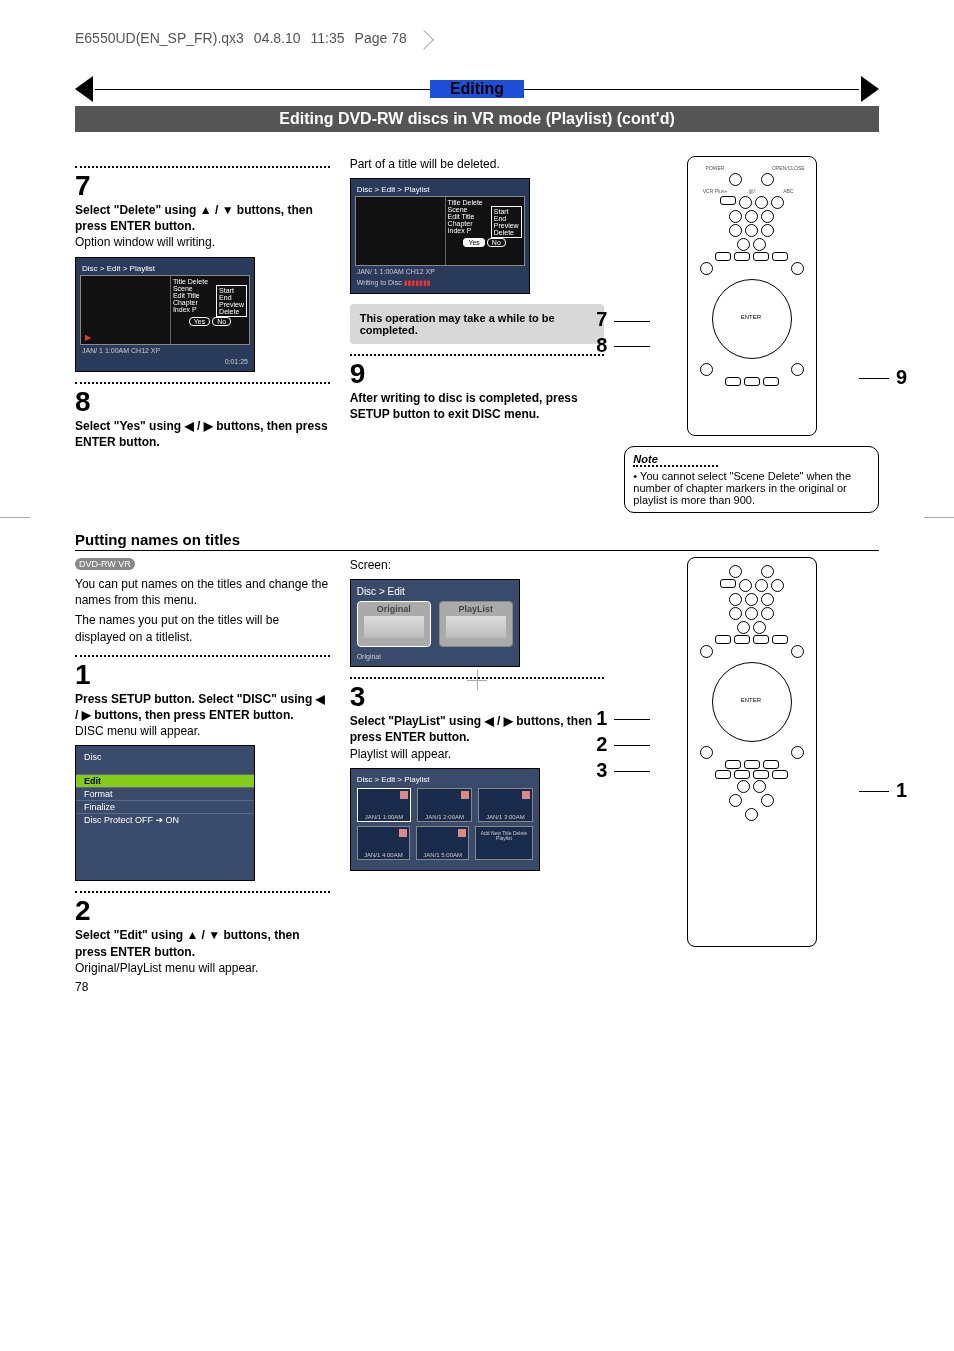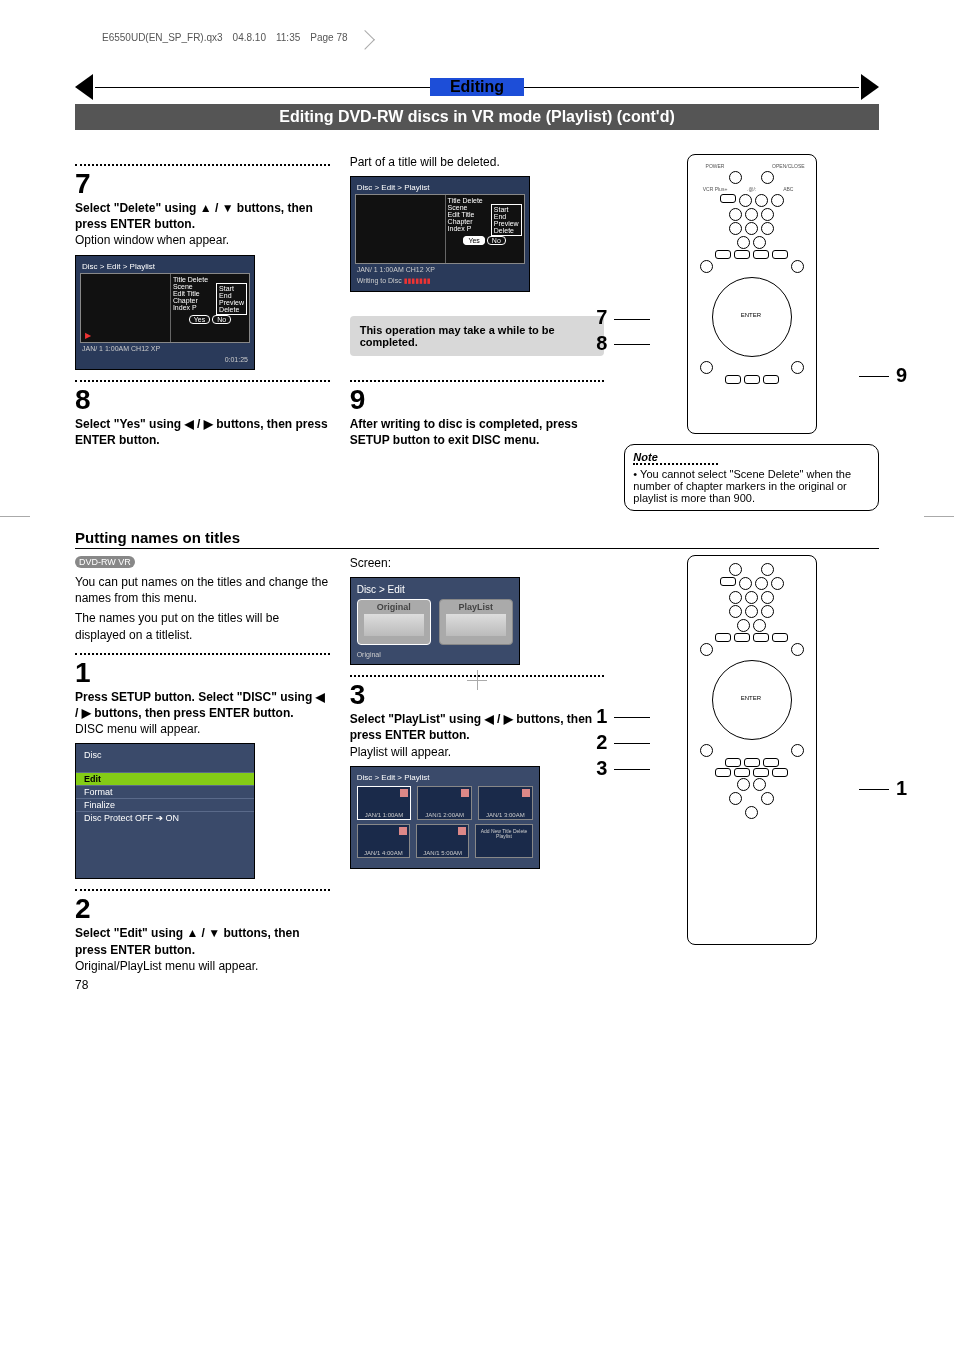--- a/index.html
+++ b/index.html
@@ -1,18 +1,18 @@
 <!DOCTYPE html>
 <html><head>
 <meta charset="utf-8">
 <style>
 * { box-sizing: border-box; margin: 0; padding: 0; }
 body { font-family: Arial, Helvetica, sans-serif; font-size: 11px; color: #000; background: #fff; width: 954px; margin: 0 auto; position: relative; }
 .page { padding: 30px 75px 40px 75px; }
-.header-line { font-size: 10px; color: #555; display: flex; align-items: center; gap: 10px; margin-bottom: 30px; margin-left: 27px; }
+.header-line { font-size: 14px; color: #555; display: flex; align-items: flex-start; gap: 10px; margin-bottom: 30px; }
 .crop-mark { width: 14px; height: 14px; border-left: 1px solid #aaa; border-bottom: 1px solid #aaa; position: relative; }
 .title-banner { position: relative; height: 26px; display: flex; align-items: center; justify-content: center; margin: 0 0 4px 0; }
 .title-banner:before, .title-banner:after { content: ""; position: absolute; top: 0; width: 0; height: 0; }
 .title-banner:before { left: 0; border-top: 13px solid transparent; border-bottom: 13px solid transparent; border-right: 18px solid #000; }
 .title-banner:after { right: 0; border-top: 13px solid transparent; border-bottom: 13px solid transparent; border-left: 18px solid #000; }
 .title-banner-line { position:absolute; top:50%; left:20px; right:20px; height:1px; background:#000; }
 .title-text { background: #1d4ed8; position: relative; z-index: 1; padding: 0 20px; font-weight: bold; font-size: 16px; }
 .sub-banner { background: #555; color: #fff; font-weight: bold; font-size: 16px; padding: 4px 0; text-align: center; margin-bottom: 24px; }
 .columns { display: flex; gap: 20px; }
 .col { flex: 1; min-width: 0; }
@@ -28,21 +28,21 @@
 .discmenu { border:1px solid #000; background:#3a4a6a; color:#fff; font-size:9px; padding:4px 0; width:180px; margin:6px 0; }
 .discmenu-item { padding:1px 8px; border-top:1px solid #5a6a8a; }
 .discmenu-item.first { background:#84cc16; color:#000;font-weight:bold; }
 .thumbgrid { border:1px solid #000; background:#3a4a6a; padding:6px; width:190px; margin:6px 0; }
 .thumbgrid .hd { color:#fff; font-size:8px; margin-bottom:4px; }
 .thumbrow { display:flex; gap:6px; margin-bottom:4px; }
 .thumb { flex:1; height:34px; background:#1a2a4a; position:relative; border:1px solid #888; font-size:6px; color:#ccc; text-align:center; }
 .thumb .lab { position:absolute; bottom:1px; left:0; right:0; }
 .thumb.sel { border:1px solid #fff; }
 .thumb .corner { position:absolute; top:2px; right:2px; width:8px; height:8px; background:#d88; }
-.warn { background:#d8d8d8; font-weight:bold; font-size:11px; padding:8px 10px; margin:24px 0; border-radius:4px; }
+.warn { background:#d8d8d8; font-weight:bold; font-size:11px; padding:8px 10px; margin:10px 0; border-radius:4px; }
 .section-h { font-weight: bold; font-size: 15px; border-bottom:1px solid #000; padding-bottom:2px; margin: 18px 0 6px; }
 .badge { display:inline-block; background:#888; color:#fff; font-size:9px; padding:1px 4px; border-radius:6px; margin-bottom:6px; }
 .remote { border:1px solid #000; border-radius:8px; width: 130px; height: 280px; padding:6px; font-size:5px; position:relative; }
 .remote.small { height: 390px; }
 .rlabel { position:absolute; font-size:20px; font-weight:bold; }
 .note-box { border:1px solid #000; border-radius:10px; padding:6px 8px; font-size:11px; margin-top:10px; position:relative; }
 .note-box .note-t { font-style:italic; font-weight:bold; border-bottom:2px dotted #000; display:inline-block; margin-bottom:3px; padding-right:60px; }
 .remote-area { display:flex; flex-direction:column; align-items:center; position:relative; }
 .rline { position:absolute; border-top:1px solid #000; height:0; }
 .dpad { width:80px; height:80px; border:1px solid #000; border-radius:50%; margin:4px auto; position:relative; }
@@ -87,21 +87,21 @@
     <span class="title-text">Editing</span>
   </div>
   <div class="sub-banner">Editing DVD-RW discs in VR mode (Playlist) (cont'd)</div>
 
   <div class="columns">
 
     <div class="col">
       <div class="dotted"></div>
       <div class="bignum">7</div>
       <p class="instr"><strong>Select "Delete" using ▲ / ▼ buttons, then press ENTER button.</strong></p>
-      <p class="instr">Option window when appear.</p>
+      <p class="instr">Option window will writing.</p>
 
       <div class="screenbox">
         <div class="screen-hd">Disc &gt; Edit &gt; Playlist</div>
         <div class="screen-inner">
           <div style="flex:1.2; border-right:1px solid #666; position:relative;">
             <div style="position:absolute; bottom:2px; left:4px; color:#e33;">▶</div>
           </div>
           <div style="flex:1; padding:2px;" class="popup-small">
             <div>Title Delete</div>
             <div style="display:flex;">

